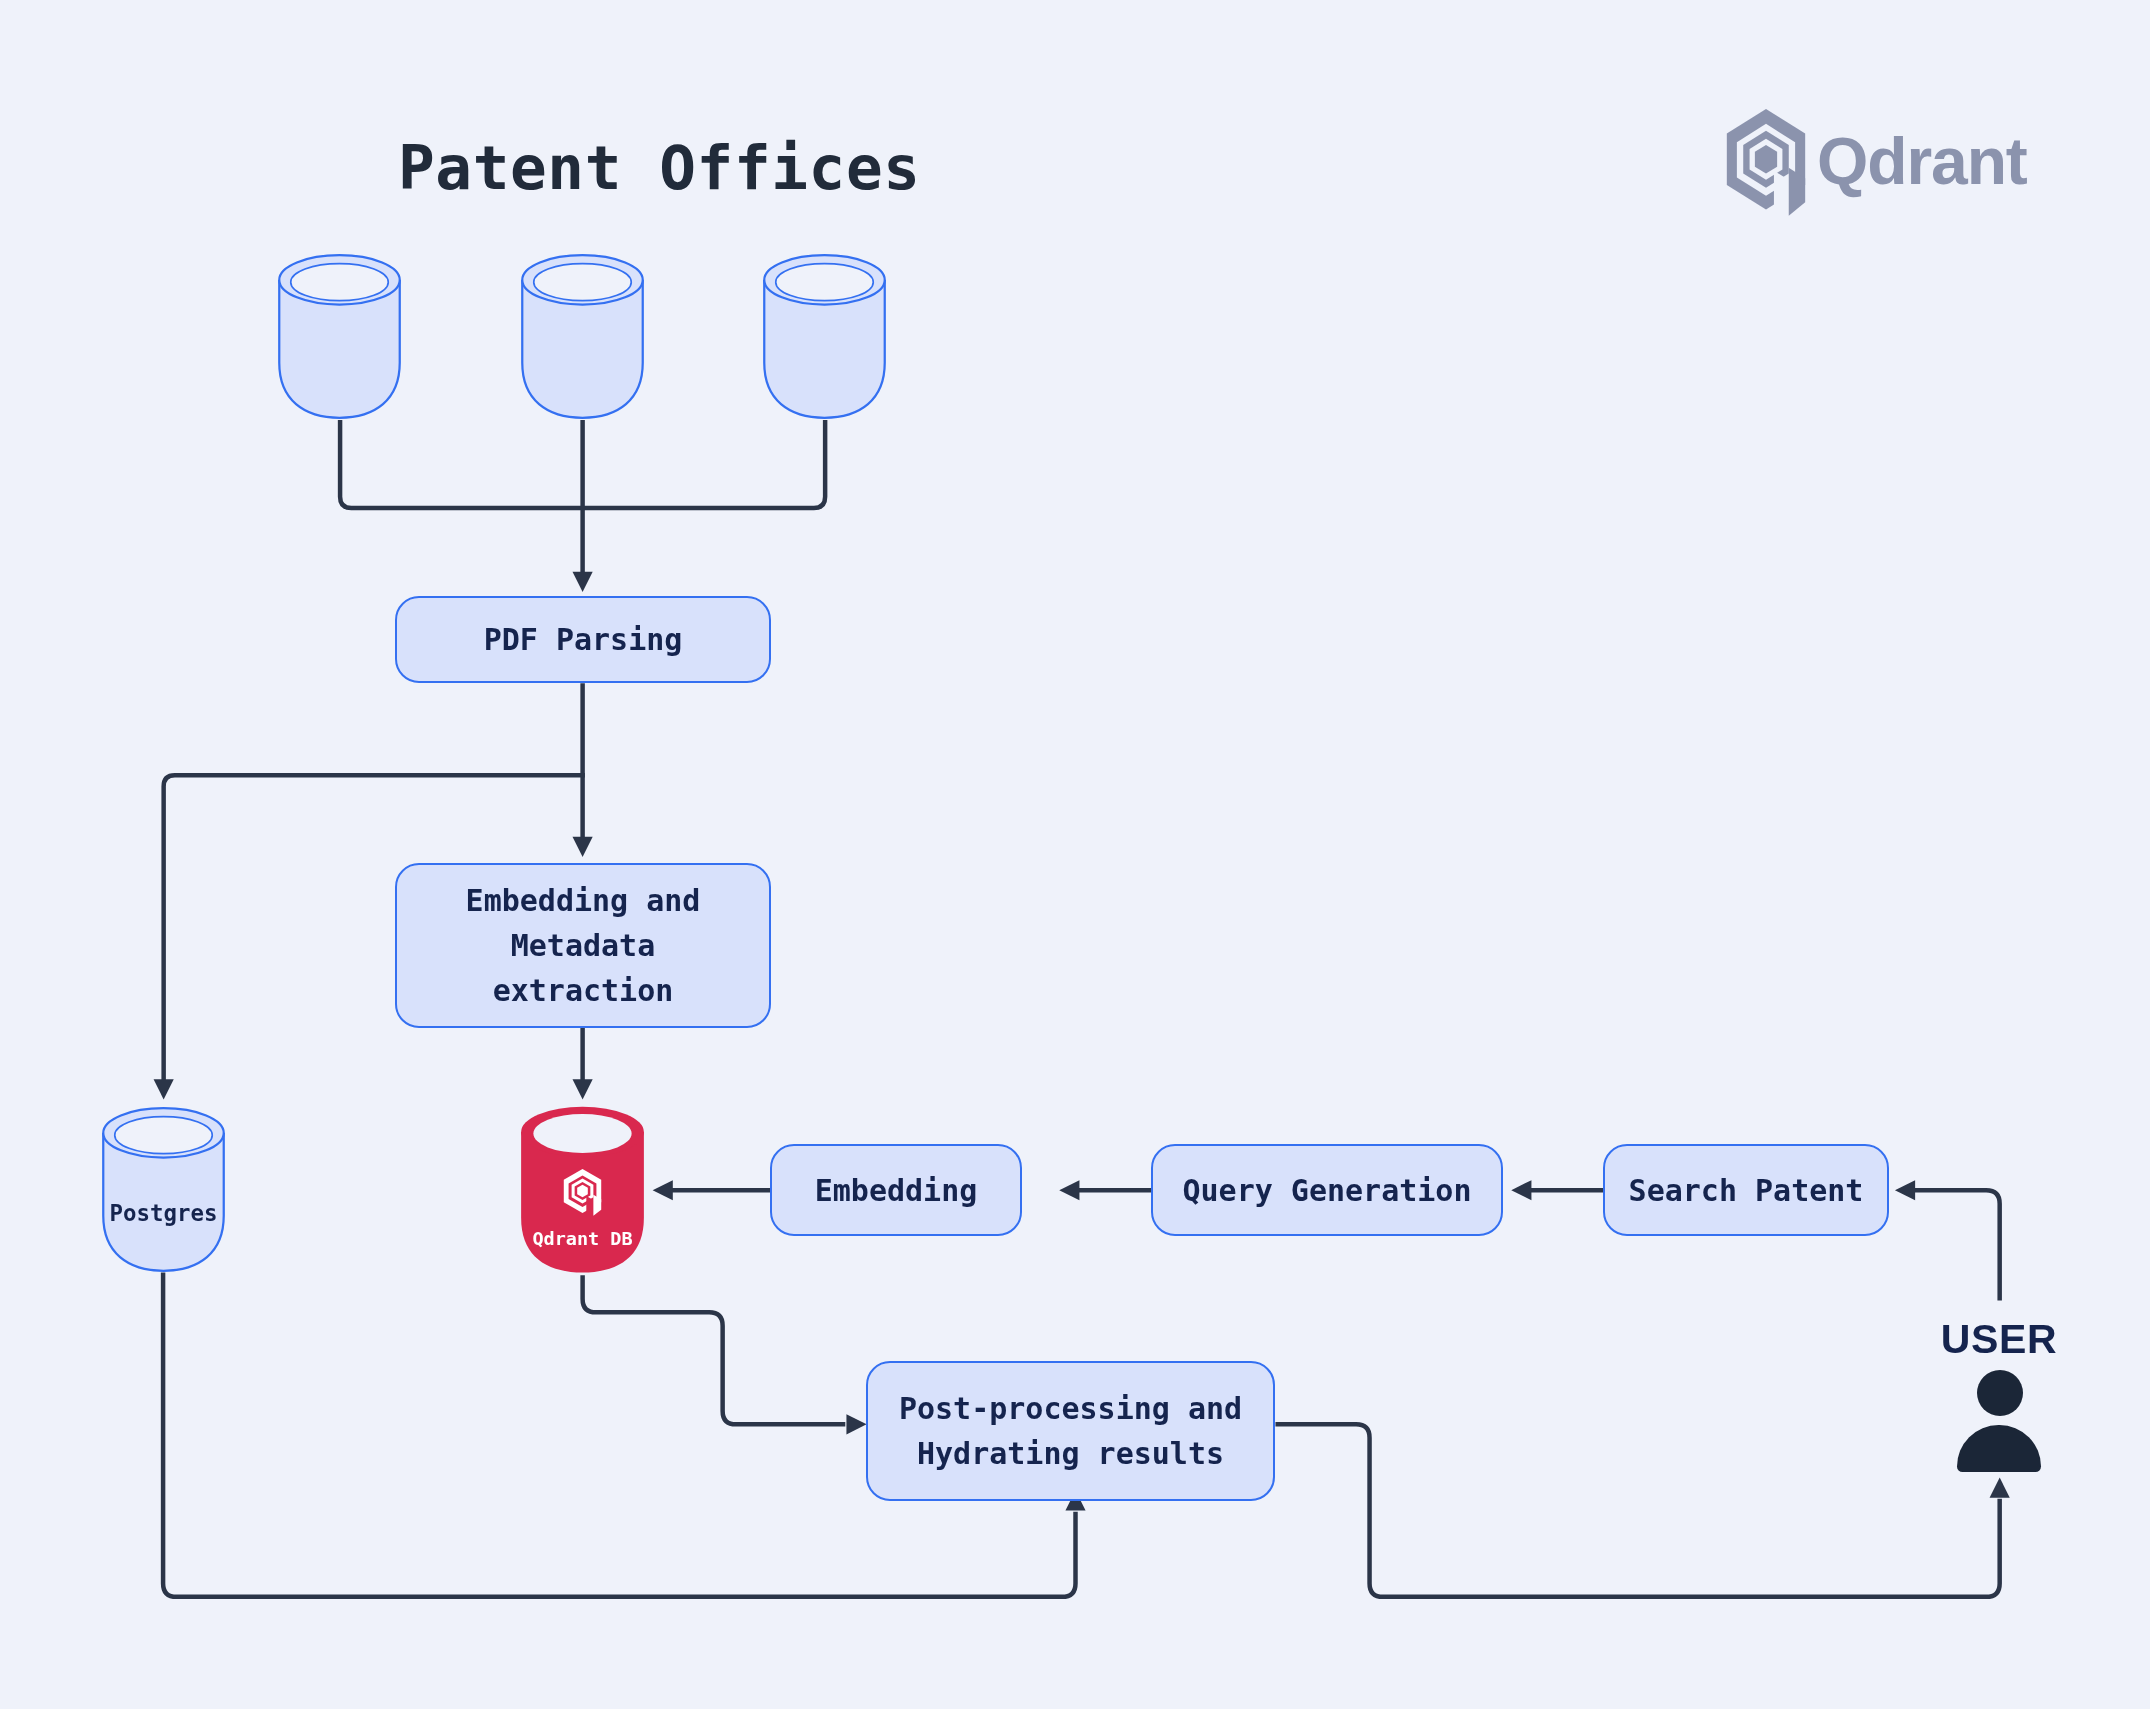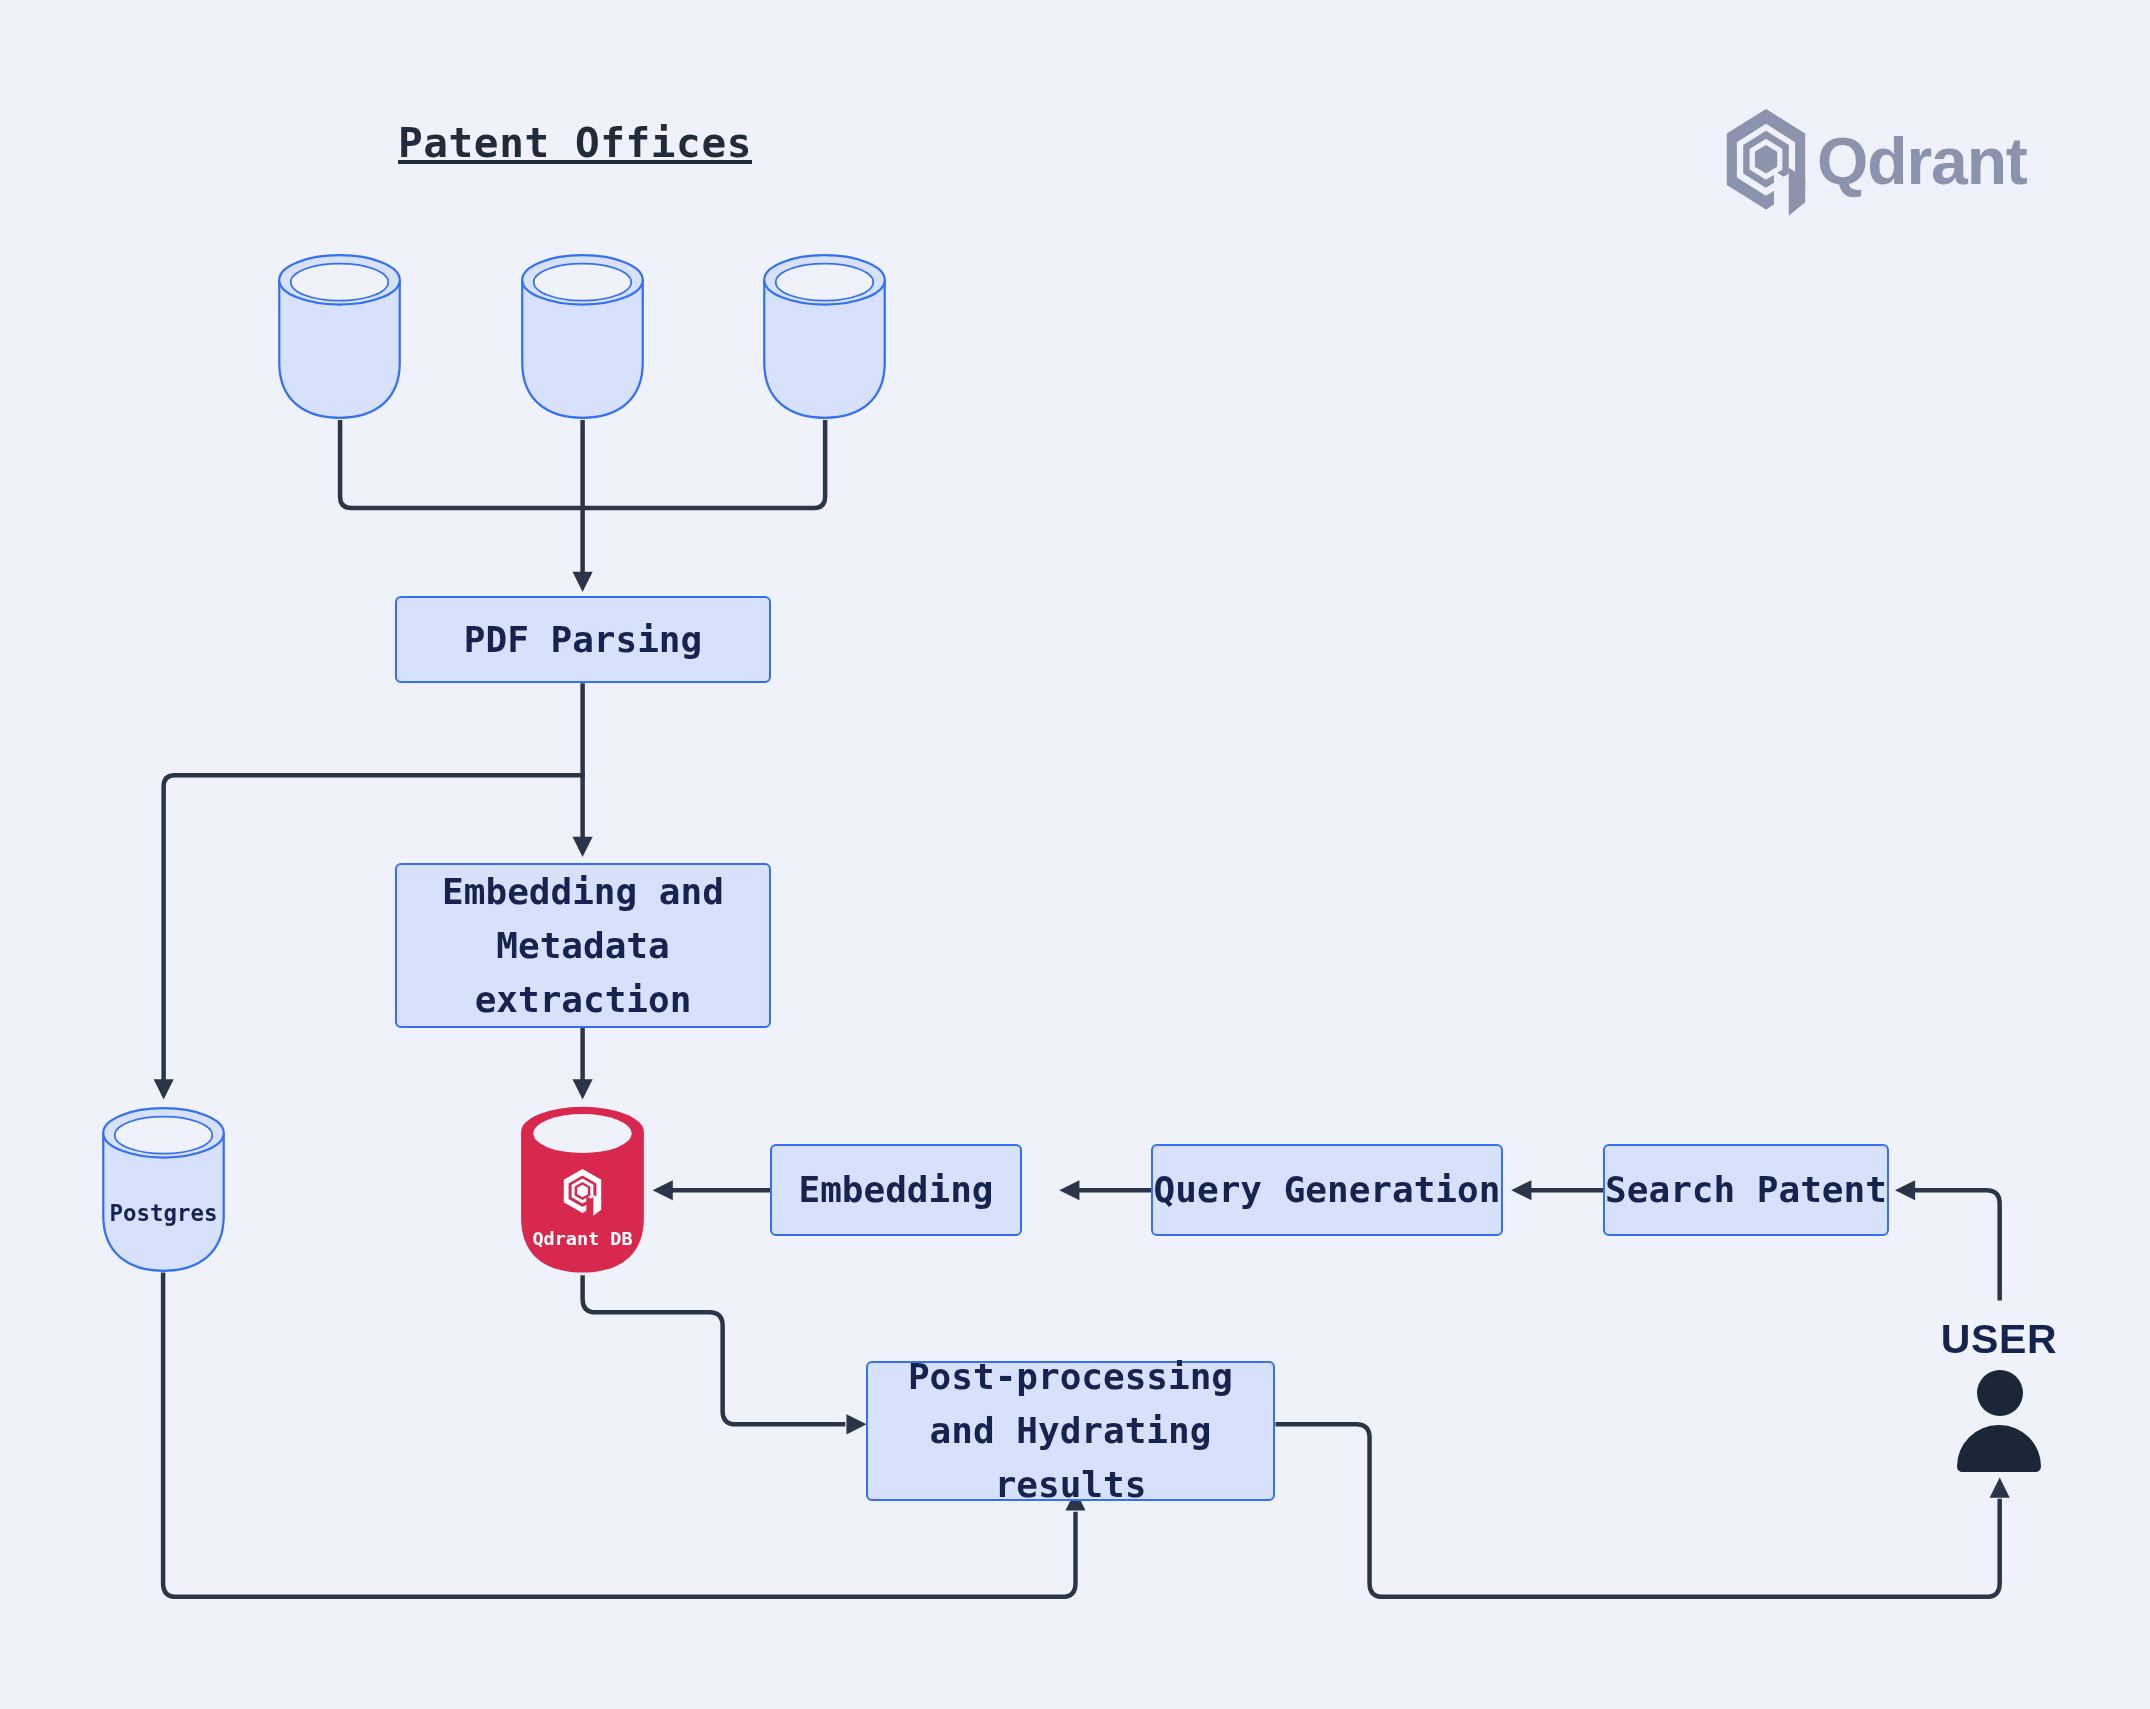--- a/index.html
+++ b/index.html
@@ -8,32 +8,32 @@
 
   .abs{position:absolute;}
   #connectors{position:absolute;left:0;top:0;pointer-events:none;}
   #connectors path.wire{fill:none;stroke:var(--line,#2b3548);stroke-width:8;}
   #connectors path.head{fill:var(--line,#2b3548);stroke:none;}
 
   .box{
     position:absolute;
     background:var(--box-fill,#d8e1fb);
     border:2.2px solid var(--box-border,#3470f1);
-    border-radius:6px;
+    border-radius:24px;
     display:flex;align-items:center;justify-content:center;
     color:var(--navy-text,#15244e);
-    font-weight:bold;font-size:36px;line-height:1.5;
+    font-weight:bold;font-size:30px;line-height:1.5;
     text-align:center;box-sizing:border-box;
   }
   .box .lbl{display:block;}
 
   .title{
-    position:absolute;left:398px;top:119px;
-    font-size:41px;font-weight:bold;color:var(--title-text,#212b3a);
-    letter-spacing:0.6px;white-space:nowrap;text-decoration:underline;
+    position:absolute;left:398px;top:132px;
+    font-size:61px;font-weight:bold;color:var(--title-text,#212b3a);
+    letter-spacing:0.6px;white-space:nowrap;
   }
 
   .cyl-svg{position:absolute;display:block;}
   .cyl-body{fill:var(--box-fill,#d8e1fb);stroke:var(--box-border,#3470f1);stroke-width:4;}
   .cyl-open{fill:var(--background,#eff2fa);stroke:var(--box-border,#3470f1);stroke-width:3;}
   .red-body{fill:var(--qdrant-red,#d9284e);}
   .red-open{fill:var(--background,#eff2fa);}
 
   .cyl-wrap{position:absolute;}
   .cyl-label{

